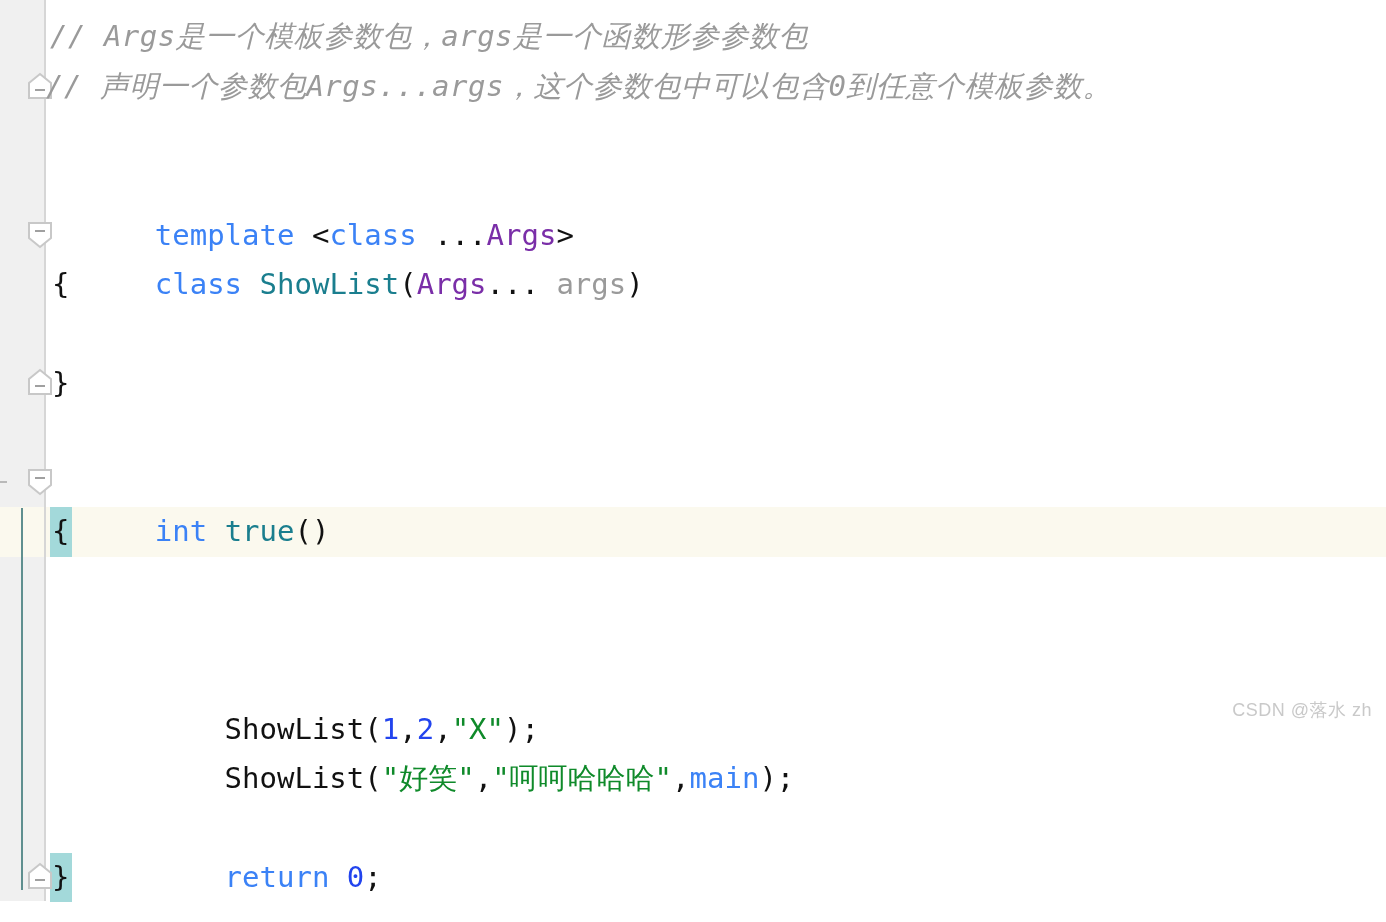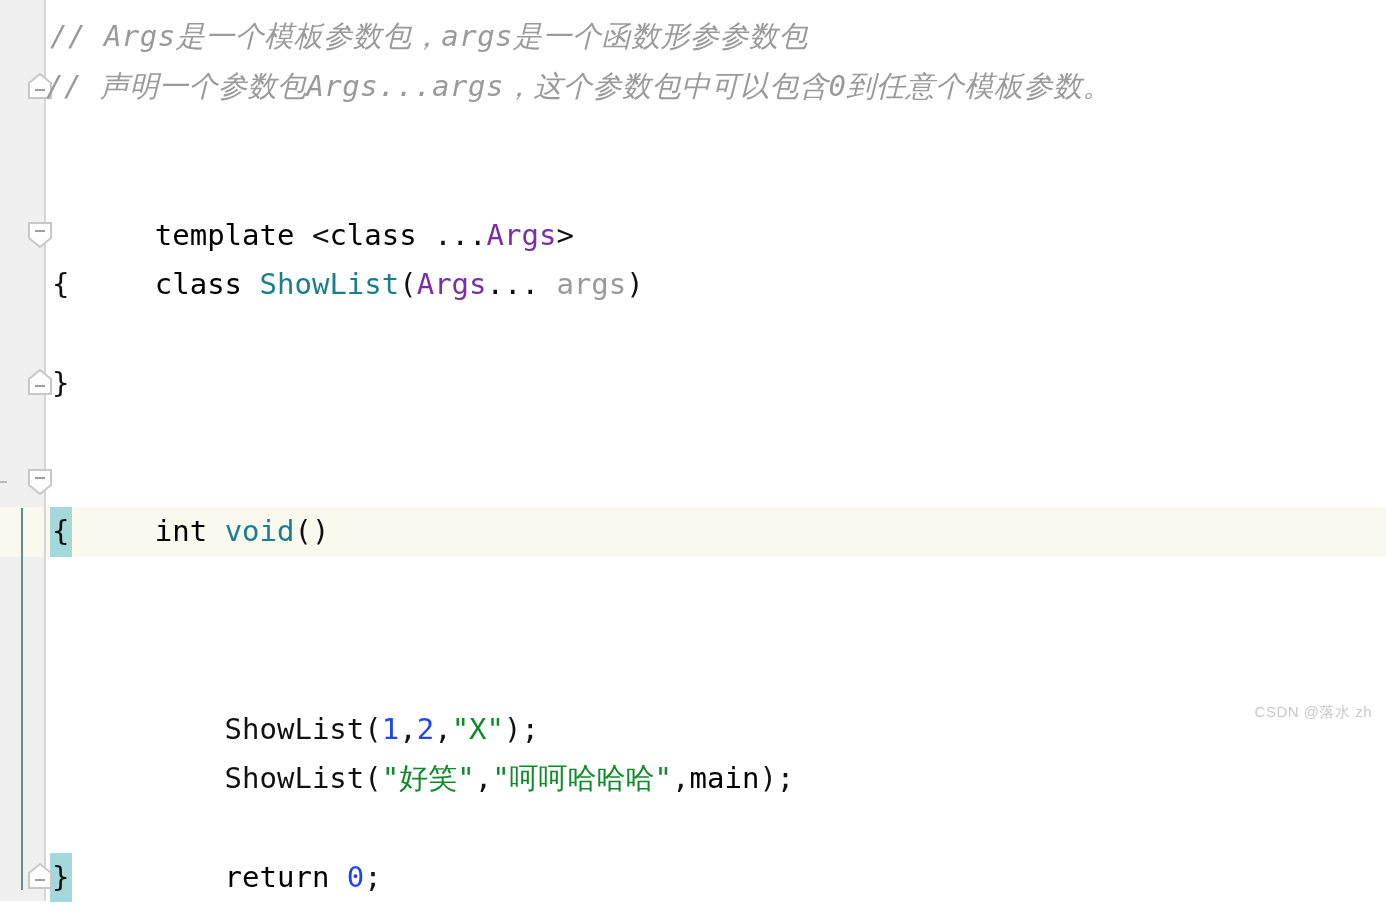--- a/index.html
+++ b/index.html
@@ -98,21 +98,21 @@
   }
   .ln {
     position: absolute;
     left: 50px;
     white-space: pre;
     height: 49.3px;
     line-height: 49.3px;
     font-size: 29px;
     letter-spacing: 0px;
   }
-  .kw   { color:#000000;margin-top:20px; }
+  .kw   { color:#3b82f6;margin-top:20px; }
   .fn   { color:#1a7e8e; }
   .tmpl { color:#7a2ea8; }
   .pln  { color:#111111; }
   .dim  { color:#9a9a9a; }
   .num  { color:#2244ee; }
   .str  { color:#0f8a2a; }
   .punc { color:#111111; }
 
   
   .cmtline {
@@ -121,21 +121,21 @@
     color: #9a9a9a;
     letter-spacing: 0.5px;
   }
 
   
   .watermark {
     position: absolute;
     right: 14px;
     bottom: 8px;
     font-family: "Liberation Sans", "DejaVu Sans", sans-serif;
-    font-size: 15px;
+    font-size: 18px;
     color: #c9c9c9;
     letter-spacing: 0.5px;
     font-style: normal;
   }
 
   
   .bottom-strip {
     position:absolute;
     left:0; top:901px;
     width:1386px; height:21px;
@@ -208,21 +208,21 @@
 
     <div class="ln" style="top:211px;">
       <span class="kw">class</span><span class="pln"> </span><span class="fn">ShowList</span><span class="punc">(</span><span class="tmpl">Args</span><span class="punc">... </span><span class="dim">args</span><span class="punc">)</span>
     </div>
 
     <div class="ln punc" style="top:260px; left:52px;">{</div>
 
     <div class="ln punc" style="top:359px; left:52px;">}</div>
 
     <div class="ln" style="top:458px;">
-      <span class="kw">int</span><span class="pln"> </span><span class="fn">void</span><span class="punc">()</span>
+      <span class="kw">int</span><span class="pln"> </span><span class="fn">true</span><span class="punc">()</span>
     </div>
 
     <div class="ln punc" style="top:507px; left:52px;">{</div>
 
 
 
     <div class="ln" style="top:656px;">
       <span class="pln">    </span><span class="pln">ShowList</span><span class="punc">(</span><span class="num">1</span><span class="punc">,</span><span class="num">2</span><span class="punc">,</span><span class="str">"X"</span><span class="punc">);</span>
     </div>
 

